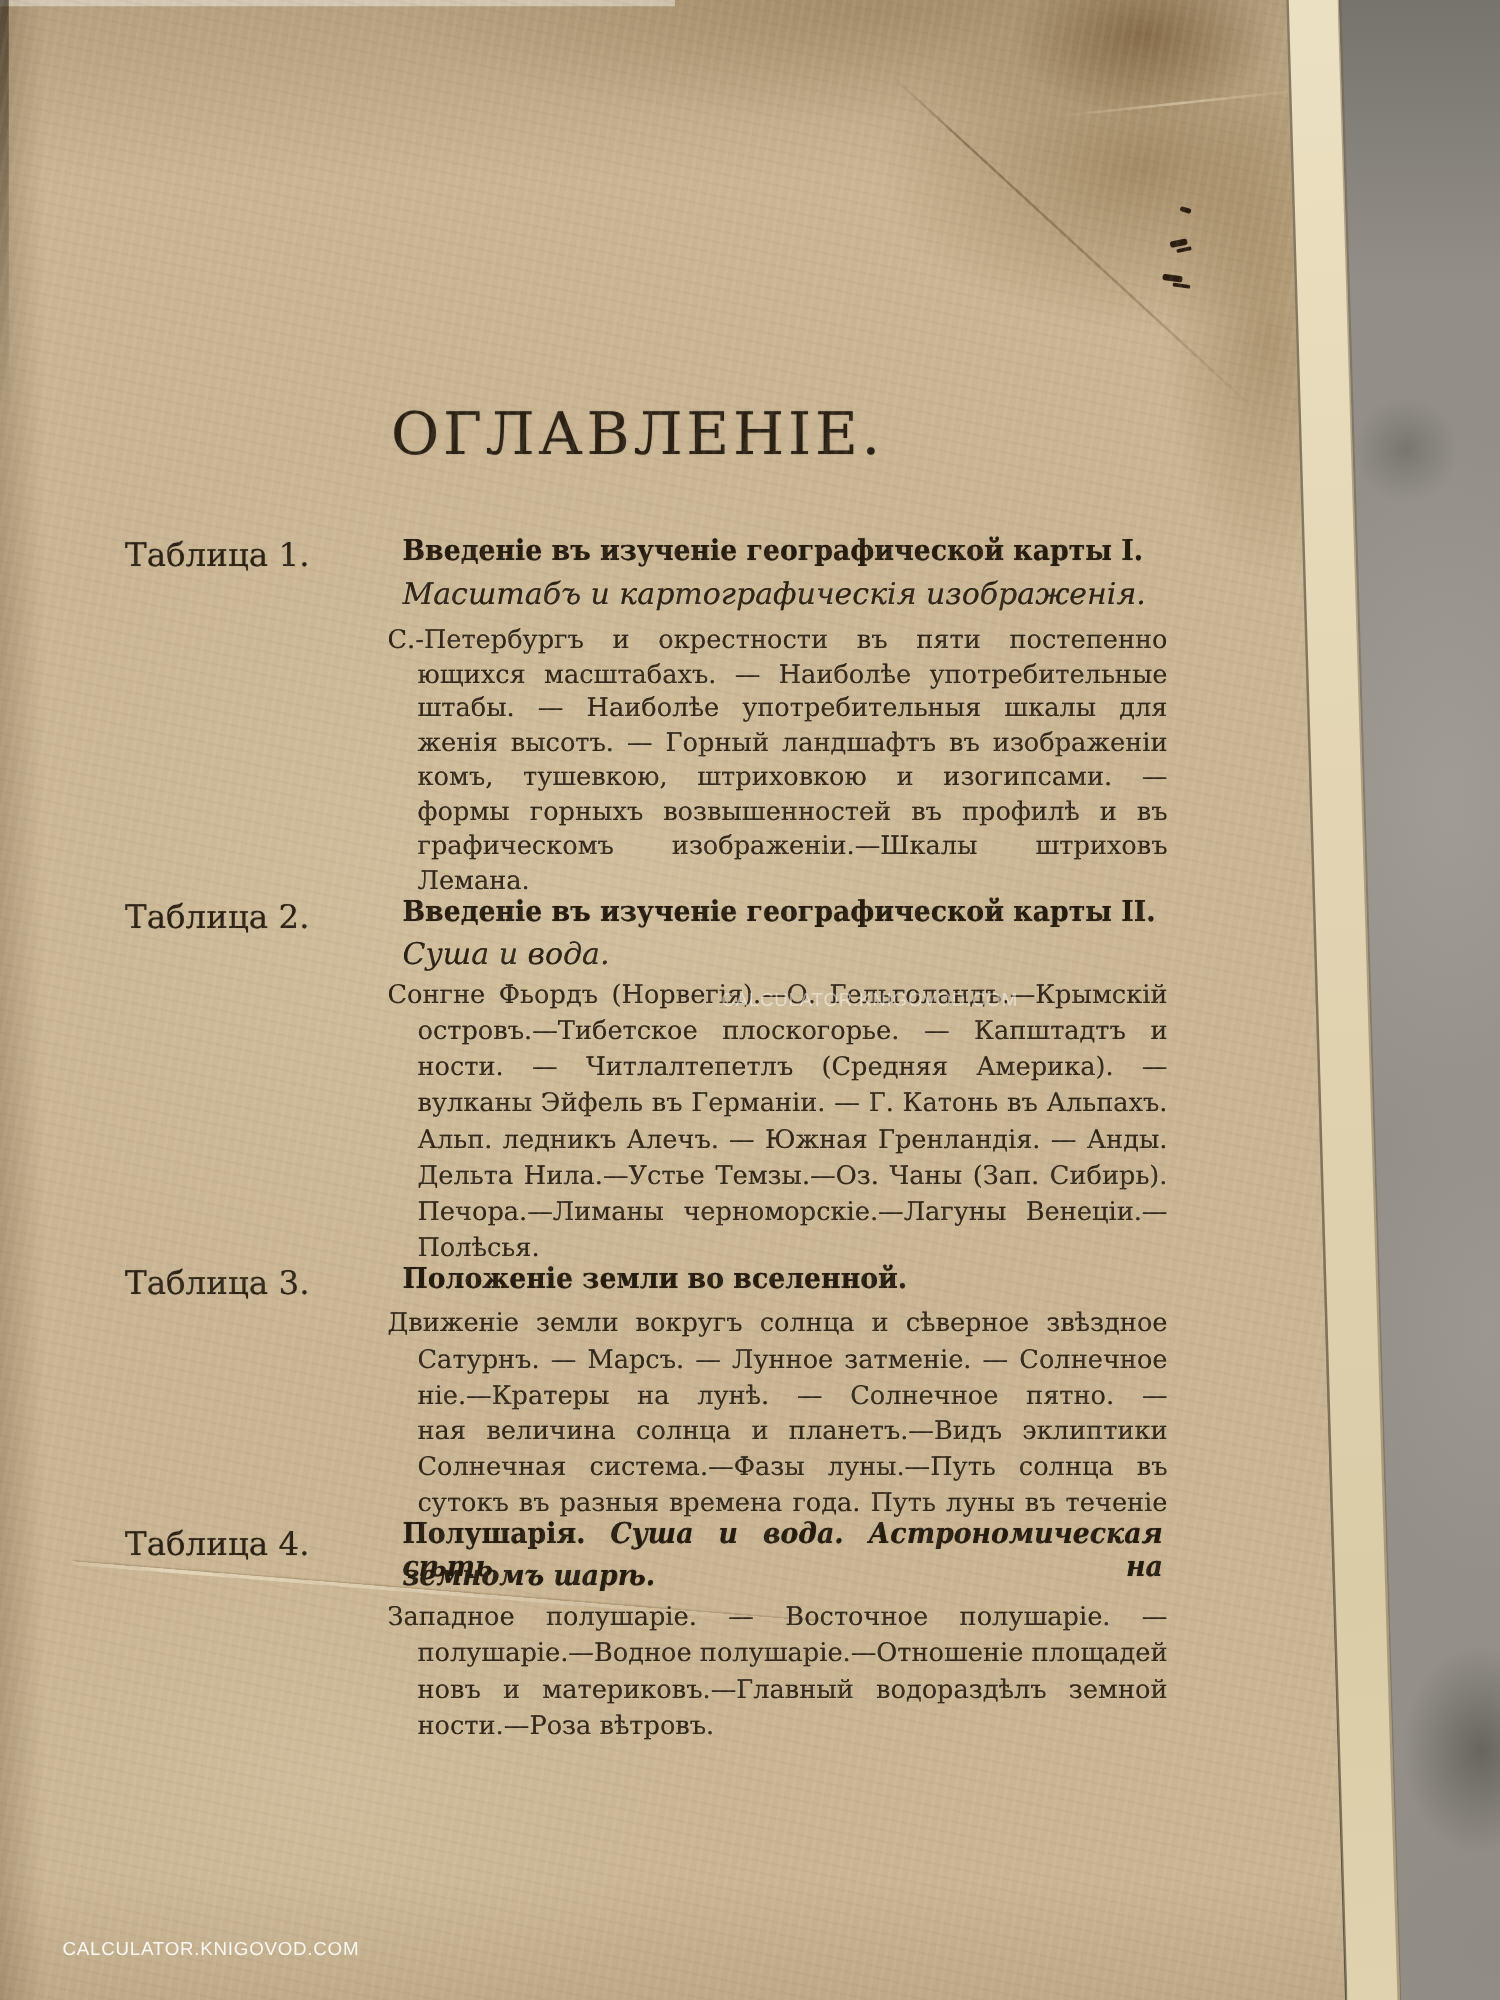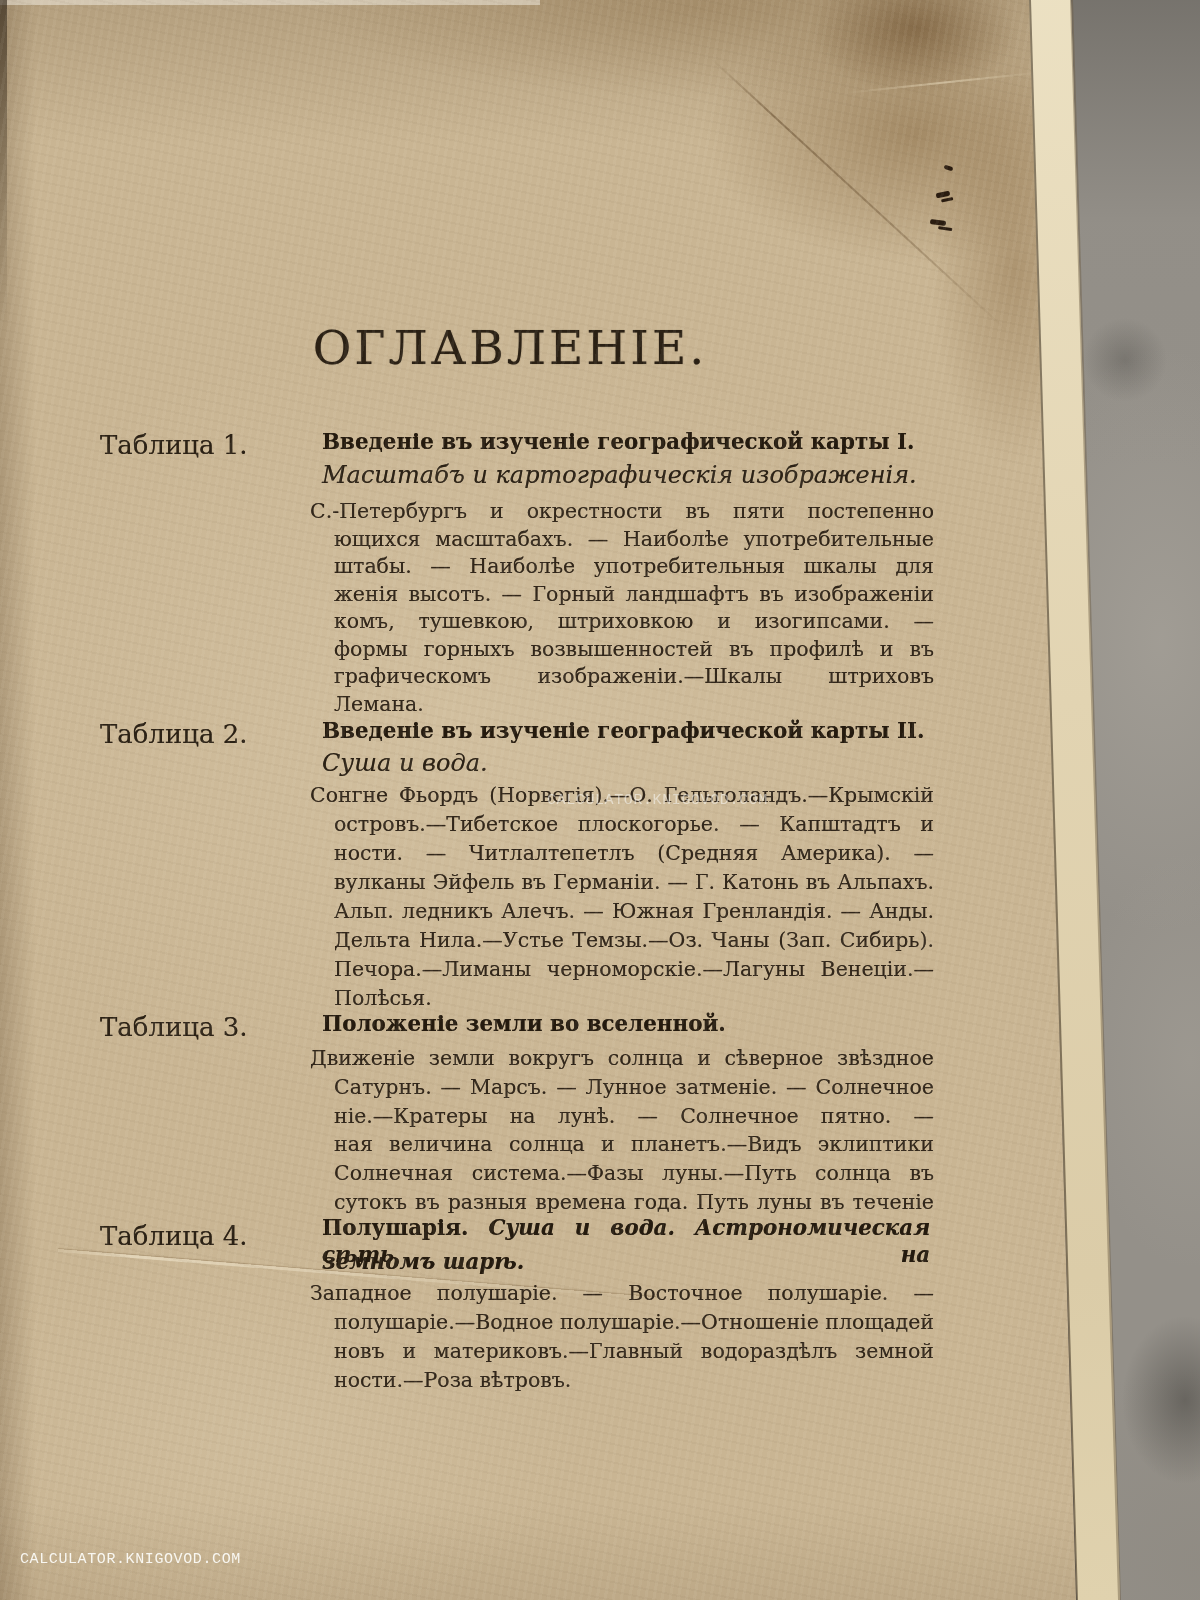--- a/index.html
+++ b/index.html
@@ -102,21 +102,21 @@
     text-shadow:0 0 .5px rgba(49,38,26,.55);
   }
   .p1{top:498px;} .p2{top:781px;} .p3{top:1044px;} .p4{top:1279px;}
   .line{display:block;overflow:hidden;text-align:justify;text-align-last:justify;}
   .p1 .line{height:27.5px;line-height:27.5px;}
   .p2 .line,.p4 .line{height:29px;line-height:29px;}
   .p3 .line{height:28.8px;line-height:28.8px;}
   .line.cont{padding-left:24px;}
   .line.endp{text-align-last:left;}
   .watermark{
-    position:absolute;font-family:Liberation Mono, monospace;font-size:15px;letter-spacing:.6px;
+    position:absolute;font-family:Liberation Sans, sans-serif;font-size:15px;letter-spacing:.6px;margin-left:30px;
   }
   .wm-center{left:547px;top:792px;color:rgba(250,250,246,.55);}
   .wm-bottom{left:20px;top:1551px;color:rgba(253,253,250,.92);}
 </style>
 </head>
 <body>
 
 <div>
   <div class="surface"></div>
   <div class="edge-band"></div>

